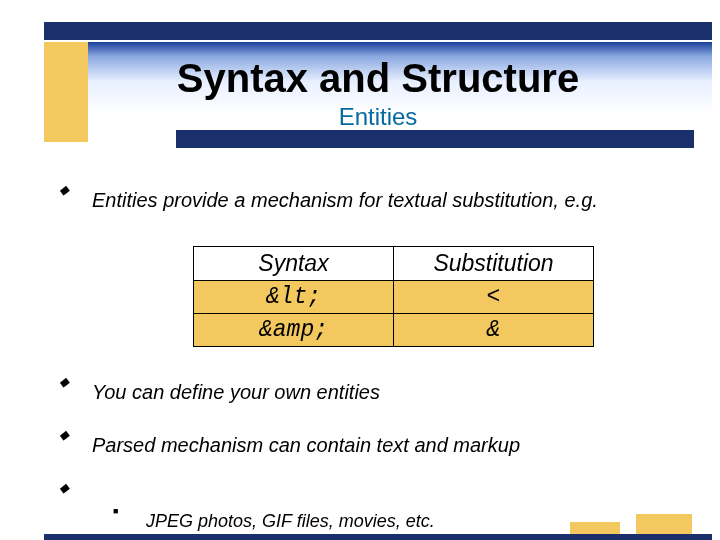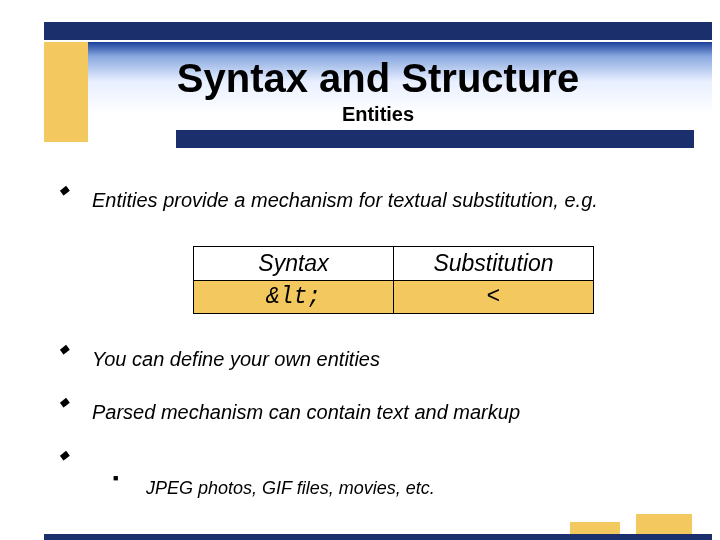--- a/index.html
+++ b/index.html
@@ -8,21 +8,21 @@
 
   
   .topbar { position: absolute; left: 26px; right: 26px; top: 4px; height: 8px; background: #1a2f6b; }
 
   
   .header { position: absolute; left: 26px; right: 26px; top: 24px; height: 100px; }
   .header-grad { position: absolute; left: 0; right: 0; top: 0; height: 72px;
     background: linear-gradient(to bottom, #1a3f9a 0%, #8aa9e0 20%, #e8efff 55%, #ffffff 100%); }
   .header-yellow { position: absolute; left: 0; top: 0; width: 44px; height: 100%; background: #f3c95f; }
   .title { position: absolute; left: 0; right: 0; top: 0; height: 56px; text-align: center; font-size: 40px; font-weight: bold; color: #000; line-height: 54px; }
-  .subtitle { position: absolute; left: 0; right: 0; top: 52px; height: 32px; text-align: center; font-size: 20px; font-weight: bold; color: #000000; }
+  .subtitle { position: absolute; left: 0; right: 0; top: 52px; height: 32px; text-align: center; font-size: 24px; font-weight: normal; color: #0369a1; }
   .header-rule { position: absolute; left: 132px; right: 18px; top: 88px; height: 8px; background: #1a2f6b; }
 
   
   .body { position: absolute; left: 26px; right: 26px; top: 142px; bottom: 34px; font-size: 20px; color: #000; font-style: italic; }
   ul.lvl1 { list-style: none; padding-left: 0; }
   ul.lvl1 > li { position: relative; padding-left: 30px; margin-bottom: 8px; line-height: 1.35; }
   ul.lvl1 > li::before { content: "◆"; position: absolute; left: 6px; top: 3px; font-size: 13px; color: #000; }
   ul.lvl2 { list-style: none; padding-left: 0; margin-top: 6px; }
   ul.lvl2 > li { position: relative; padding-left: 54px; font-size: 18px; line-height: 1.35; }
   ul.lvl2 > li::before { content: "■"; position: absolute; left: 30px; top: 5px; font-size: 9px; color: #000; }
@@ -64,20 +64,24 @@
     <table class="ent">
       <tbody>
           <tr>
         <th>Syntax</th>
         <th>Substitution</th>
       </tr>
       <tr>
         <td class="mono">&amp;lt;</td>
         <td class="mono">&lt;</td>
       </tr>
+      <tr>
+        <td class="mono">&amp;amp;</td>
+        <td class="mono">&amp;</td>
+      </tr>
     </tbody>
       </table>
 
     <ul class="lvl1">
       <li>
         <span>You can define your own entities</span>
       </li>
       <li>
         <span>Parsed mechanism can contain text and markup</span>
       </li>

